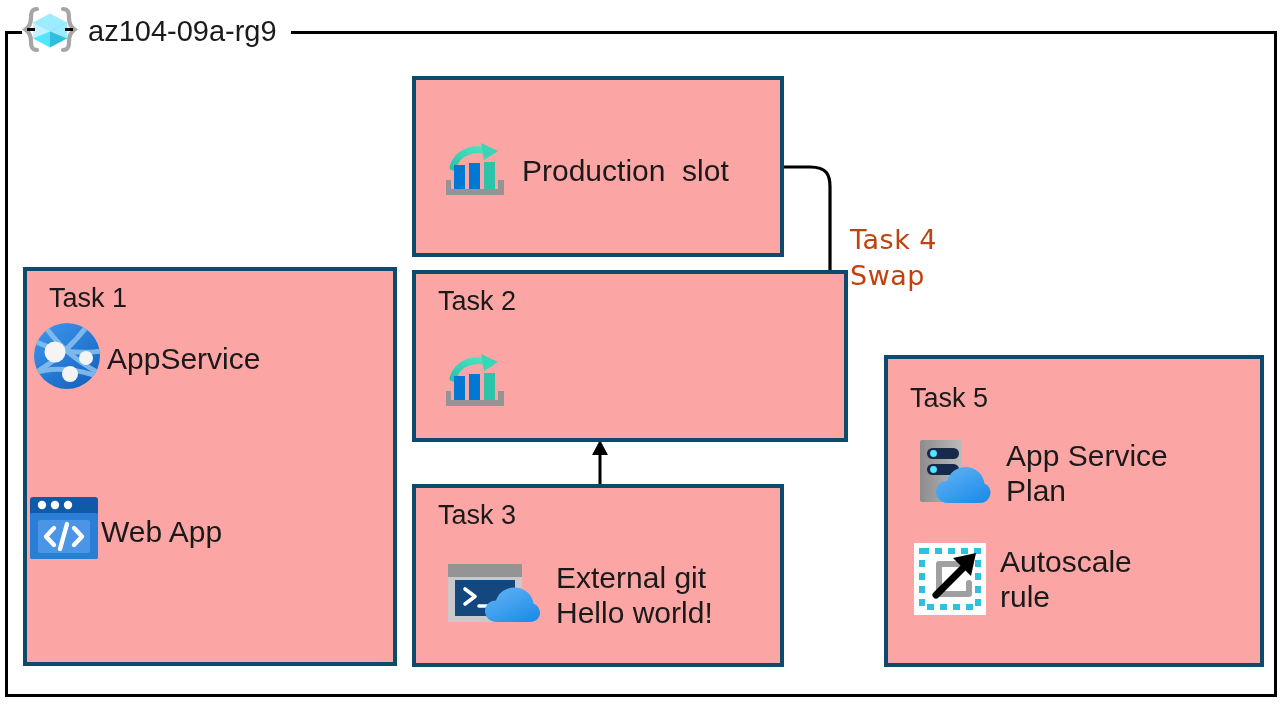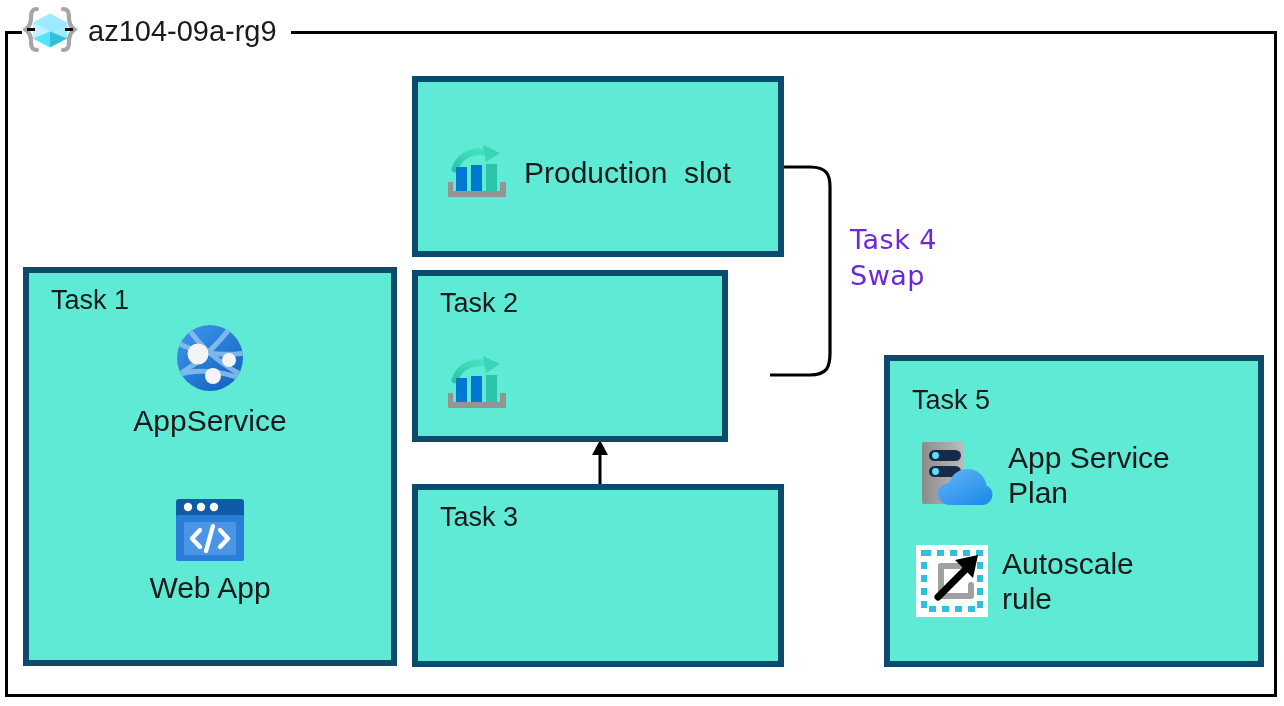--- a/index.html
+++ b/index.html
@@ -61,36 +61,36 @@
     color: #1a1a1a;
     letter-spacing: 0px;
     white-space: nowrap;
     padding-right: 8px;
     background: #ffffff;
   }
 
   
   .box {
     position: absolute;
-    background: #5eead4;
-    border: 6px solid #0c4a6e;
+    background: #fca5a5;
+    border: 4px solid #0c4a6e;
     box-sizing: border-box;
     z-index: 2;
   }
   .box-title {
     position: absolute;
     font-size: 27px;
     color: #1a1a1a;
     white-space: nowrap;
   }
 
   
   #box-production { left: 412px; top: 76px;  width: 372px; height: 181px; }
   #box-task1      { left: 23px;  top: 267px; width: 374px; height: 399px; }
-  #box-task2      { left: 412px; top: 270px; width: 316px; height: 172px; padding-left: 41px; }
+  #box-task2      { left: 412px; top: 270px; width: 436px; height: 172px; padding-left: 41px; }
   #box-task3      { left: 412px; top: 484px; width: 372px; height: 183px; }
   #box-task5      { left: 884px; top: 355px; width: 380px; height: 312px; }
 
   
   .icon-row {
     position: absolute;
     display: flex;
     align-items: center;
     gap: 14px;
   }
@@ -107,21 +107,20 @@
   #row-staging    { left: 30px;  top: 79px; }
   #row-task3      { left: 30px;  top: 72px; }
   #row-plan       { left: 26px;  top: 78px;  align-items: center; }
   #row-autoscale  { left: 26px;  top: 184px; align-items: center; }
 
   
   .stack {
     position: absolute;
     width: 100%;
     display: flex;
-    flex-direction: column;
     align-items: center;
   }
   #stack-appservice { top: 45px; }
   #stack-webapp     { top: 224px; }
   .stack .cap {
     font-size: 30px;
     color: #1a1a1a;
     margin-top: 6px;
     white-space: nowrap;
   }
@@ -136,21 +135,21 @@
     z-index: 1;
     overflow: visible;
   }
   .swap-label {
     position: absolute;
     left: 850px;
     top: 222px;
     font-family: "DejaVu Sans", sans-serif;
     font-size: 27px;
     line-height: 1.32;
-    color: #6d28d9;
+    color: #c2410c;
     white-space: pre-line;
     letter-spacing: 0.5px;
     z-index: 5;
   }
 
   
   .deploy-arrow {
     position: absolute;
     left: 585px;
     top: 440px;
@@ -274,20 +273,45 @@
         <rect x="23" y="21" width="11" height="26" fill="#0078d4"></rect>
         <rect x="38" y="20" width="11" height="27" fill="#2bc4a9"></rect>
         <path d="M2 38 L2 50 L55 50 L55 38" fill="none" stroke="#949494" stroke-width="6" stroke-linejoin="miter"></path>
         <rect x="0" y="47" width="58" height="6" fill="#949494"></rect>
       </svg>
     </div>
   </div>
 
   <div class="box" id="box-task3">
     <div class="box-title" style="left:22px; top:12px;">Task 3</div>
+    <div class="icon-row" id="row-task3">
+      <svg width="96" height="66" viewBox="0 0 96 66">
+        <defs>
+          <linearGradient id="cloudG3" x1="0.1" y1="0" x2="0.9" y2="1">
+            <stop offset="0" stop-color="#63b3f5"></stop>
+              <stop offset="1" stop-color="#1b8ae8"></stop>
+          </linearGradient>
+        </defs>
+
+        <rect x="2" y="2" width="74" height="58" fill="#c9c9c9"></rect>
+        <rect x="2" y="2" width="74" height="13" fill="#949494"></rect>
+
+        <rect x="9" y="18" width="60" height="36" fill="#14477d"></rect>
+
+        <g stroke="#ffffff" stroke-width="3.6" fill="none" stroke-linecap="round" stroke-linejoin="round">
+          <polyline points="19,27 29,34.5 19,42"></polyline>
+          <line x1="33" y1="44" x2="49" y2="44"></line>
+        </g>
+
+        <path d="M51 60 C43 60 39 54.5 39 49 C39 43 44 38.5 50 38.5 C52.5 30.5 60 25.5 68.5 25.5
+                 C78.5 25.5 86.5 32.5 87.5 41.5 C91.5 43 94 47 94 51 C94 56 89.5 60 84 60 Z" fill="url(#cloudG3)"></path>
+      </svg>
+      <div class="lbl two-line">External git
+Hello world!</div>
+    </div>
   </div>
 
   <div class="box" id="box-task5">
     <div class="box-title" style="left:22px; top:24px;">Task 5</div>
 
     <div class="icon-row" id="row-autoscale">
       <svg width="72" height="72" viewBox="0 0 72 72">
         <rect x="0" y="0" width="72" height="72" fill="#ffffff"></rect>
 
         <rect x="8" y="8" width="56" height="56" fill="none" stroke="#32bedd" stroke-width="6" stroke-dasharray="7 6"></rect>

